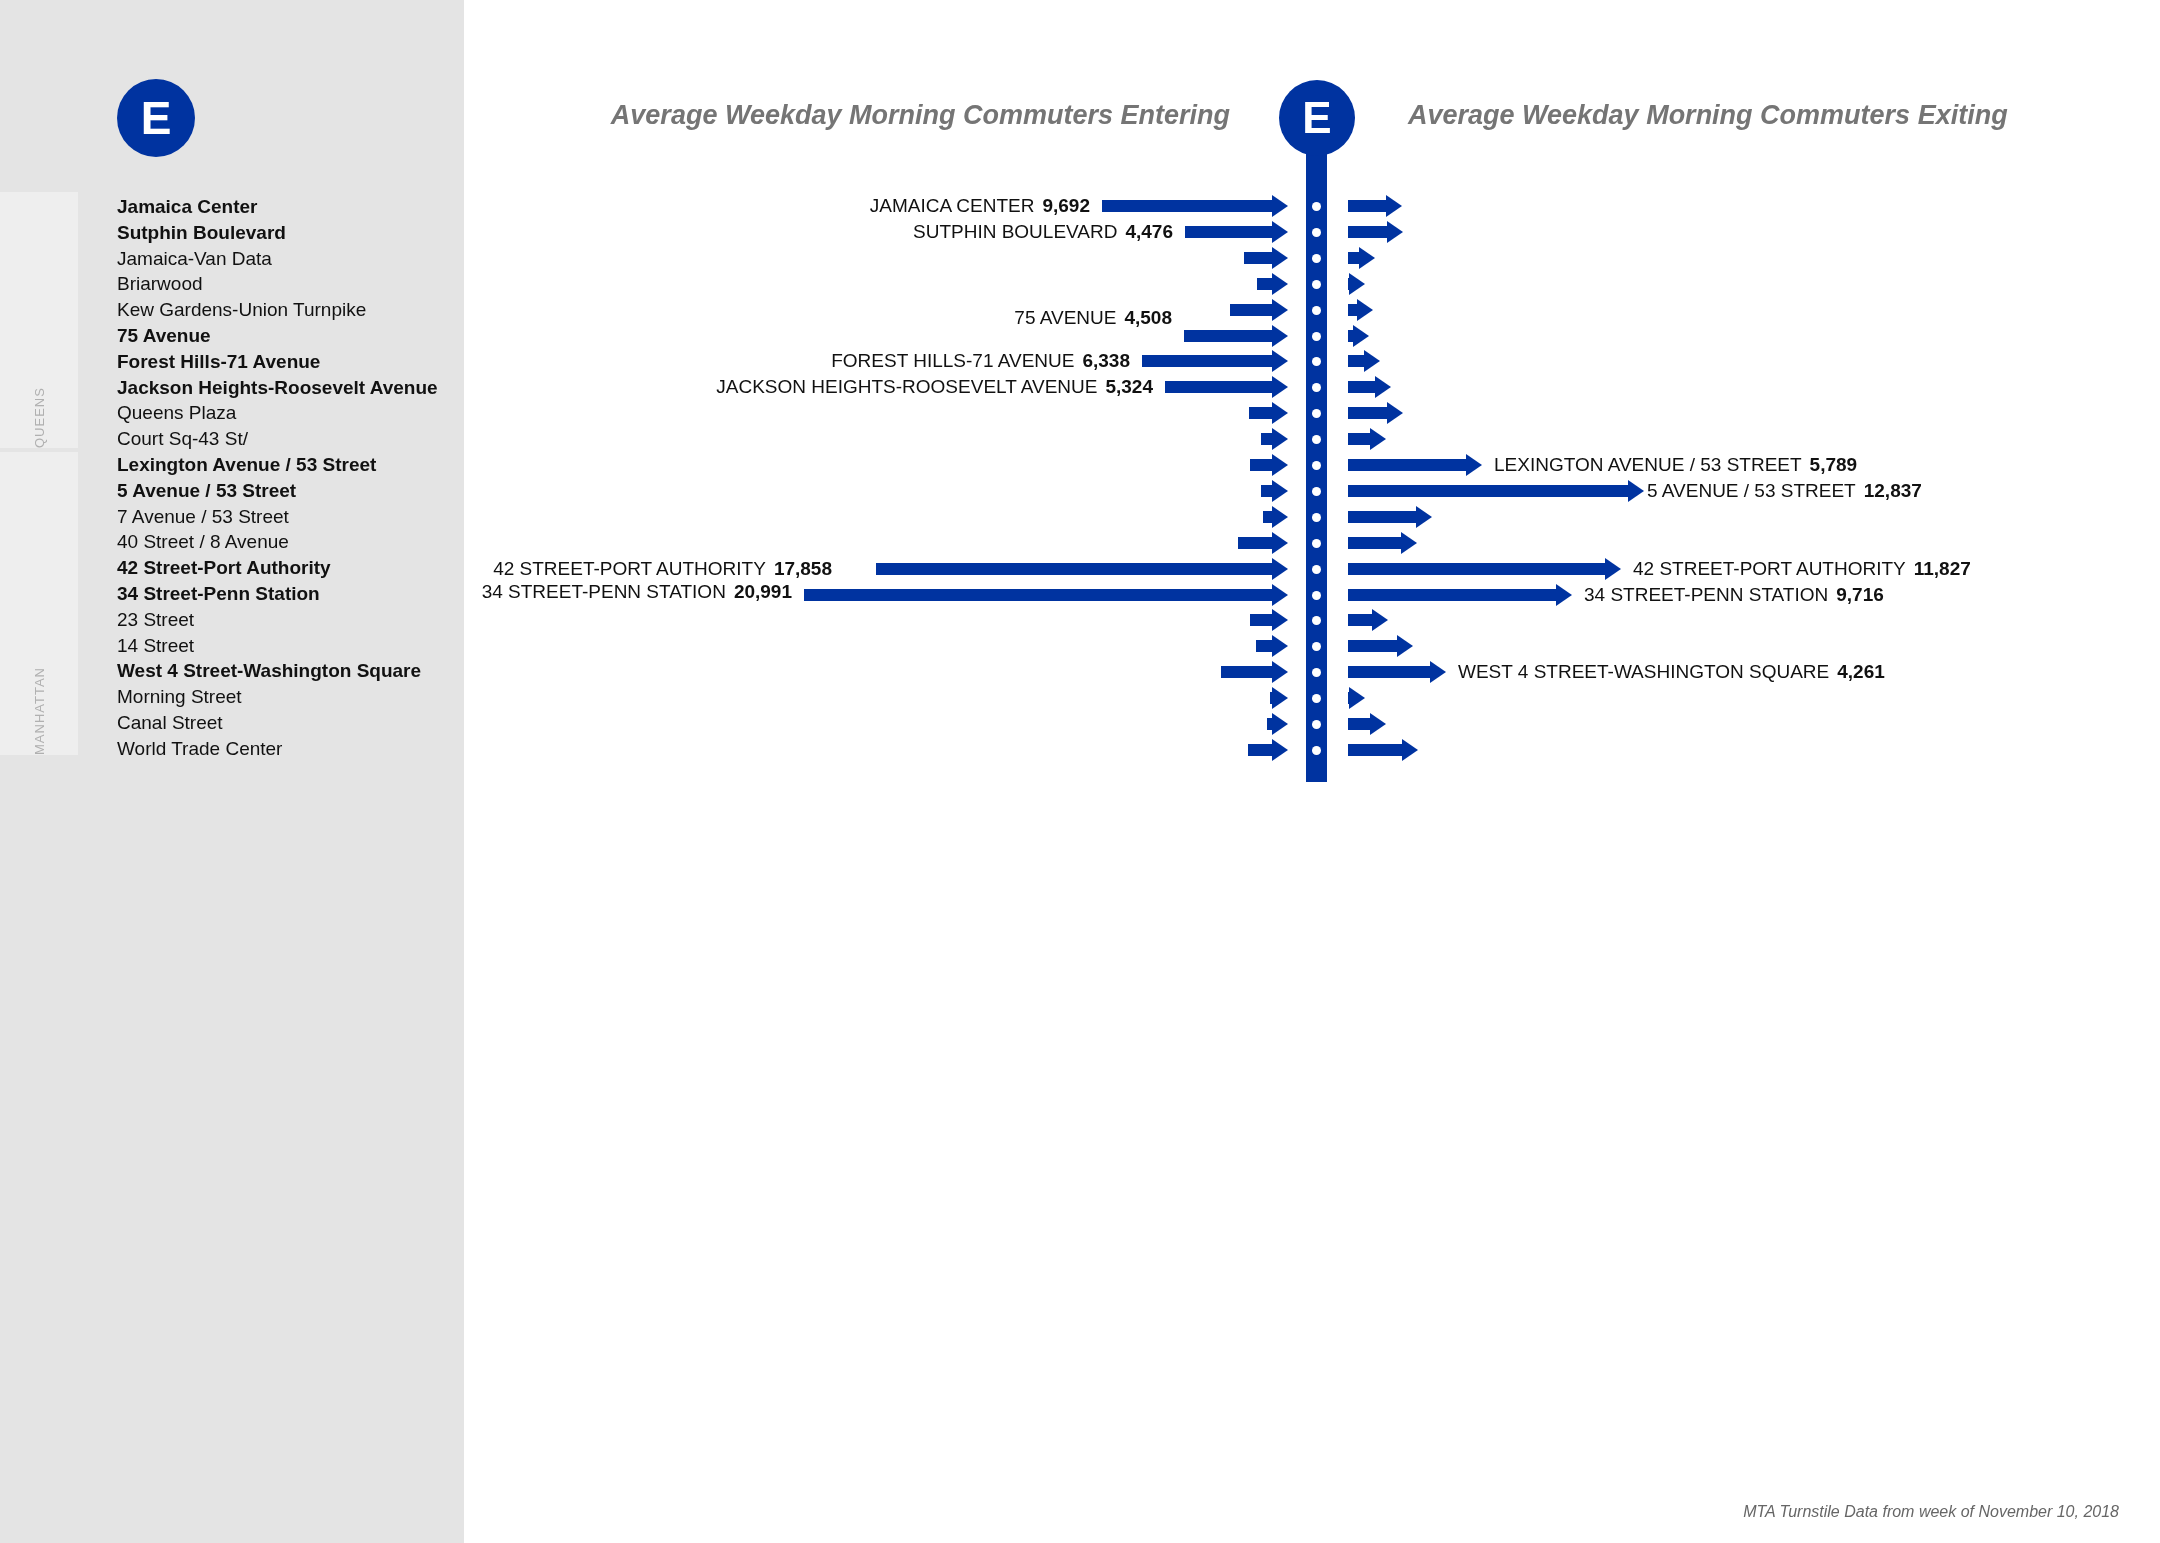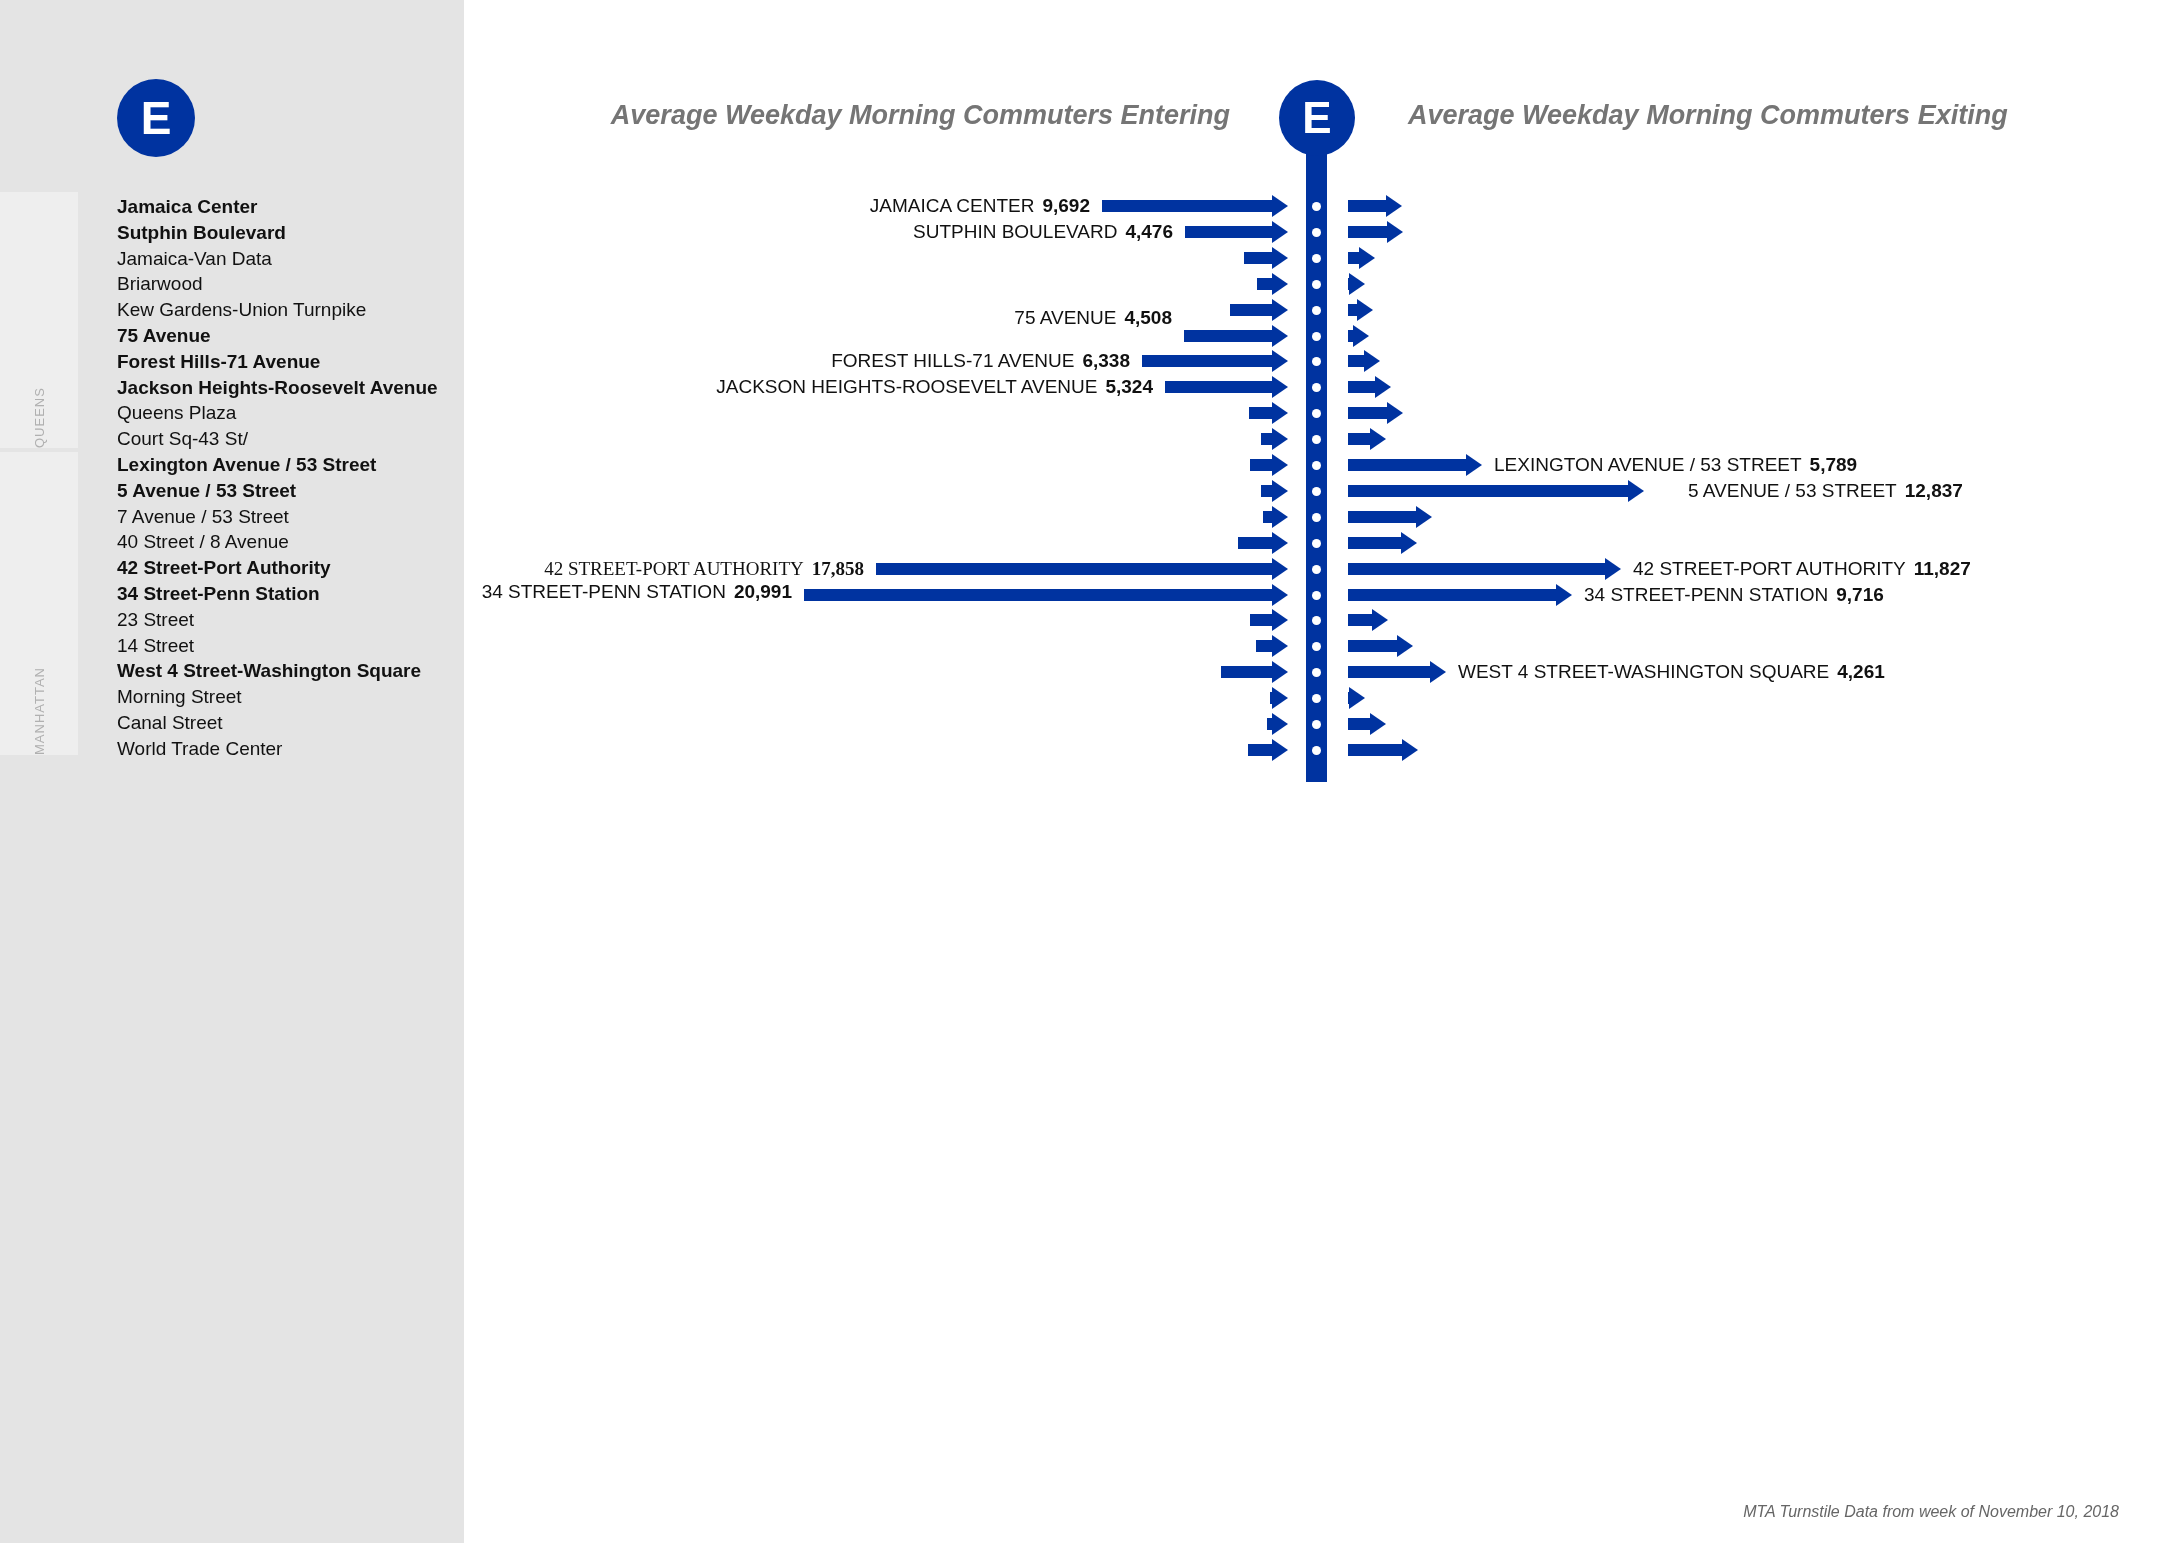--- a/index.html
+++ b/index.html
@@ -172,21 +172,21 @@
     <div class="flow-label" style="top: 454px; left: 1494px;"><span>LEXINGTON AVENUE / 53 STREET</span><b>5,789</b></div>
     <div class="dot" style="top: 486.9px;"></div>
     <div class="arrow" style="left: 1261px; top: 479.9px; width: 27px;">
       <div class="shaft" style="left: 0px; width: 11px;"></div>
       <div class="head" style="left: 11px;"></div>
     </div>
     <div class="arrow" style="left: 1348px; top: 479.9px; width: 296px;">
       <div class="shaft" style="left: 0px; width: 280px;"></div>
       <div class="head" style="left: 280px;"></div>
     </div>
-    <div class="flow-label" style="top: 479.9px; left: 1688px;"><span>5 AVENUE / 53 STREET</span><b>12,837</b></div>
+    <div class="flow-label" style="top: 479.9px; left: 1647px;"><span>5 AVENUE / 53 STREET</span><b>12,837</b></div>
     <div class="dot" style="top: 512.8px;"></div>
     <div class="arrow" style="left: 1263px; top: 505.8px; width: 25px;">
       <div class="shaft" style="left: 0px; width: 9px;"></div>
       <div class="head" style="left: 9px;"></div>
     </div>
     <div class="arrow" style="left: 1348px; top: 505.8px; width: 84px;">
       <div class="shaft" style="left: 0px; width: 68px;"></div>
       <div class="head" style="left: 68px;"></div>
     </div>
     <div class="dot" style="top: 538.7px;"></div>
@@ -196,21 +196,21 @@
     </div>
     <div class="arrow" style="left: 1348px; top: 531.7px; width: 69px;">
       <div class="shaft" style="left: 0px; width: 53px;"></div>
       <div class="head" style="left: 53px;"></div>
     </div>
     <div class="dot" style="top: 564.6px;"></div>
     <div class="arrow" style="left: 876px; top: 557.6px; width: 412px;">
       <div class="shaft" style="left: 0px; width: 396px;"></div>
       <div class="head" style="left: 396px;"></div>
     </div>
-    <div class="flow-label" style="top: 557.6px; right: 1296px; font-family: Liberation Serif, serif;"><span>42 STREET-PORT AUTHORITY</span><b>17,858</b></div>
+    <div class="flow-label" style="top: 557.6px; right: 1328px;"><span>42 STREET-PORT AUTHORITY</span><b>17,858</b></div>
     <div class="arrow" style="left: 1348px; top: 557.6px; width: 273px;">
       <div class="shaft" style="left: 0px; width: 257px;"></div>
       <div class="head" style="left: 257px;"></div>
     </div>
     <div class="flow-label" style="top: 557.6px; left: 1633px;"><span>42 STREET-PORT AUTHORITY</span><b>11,827</b></div>
     <div class="dot" style="top: 590.5px;"></div>
     <div class="arrow" style="left: 804px; top: 583.5px; width: 484px;">
       <div class="shaft" style="left: 0px; width: 468px;"></div>
       <div class="head" style="left: 468px;"></div>
     </div>

